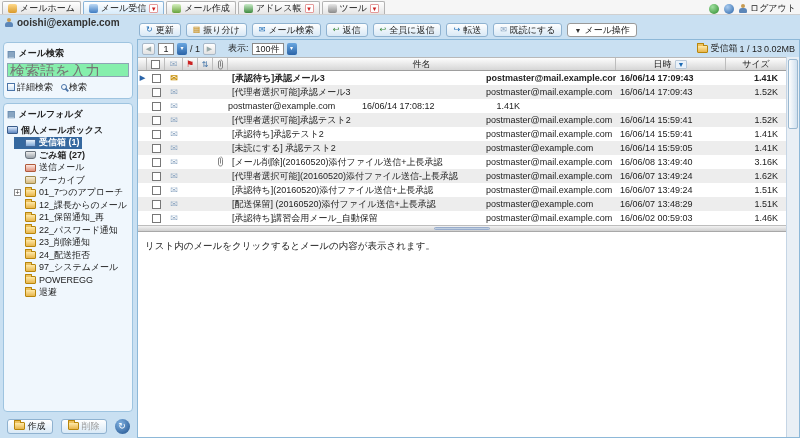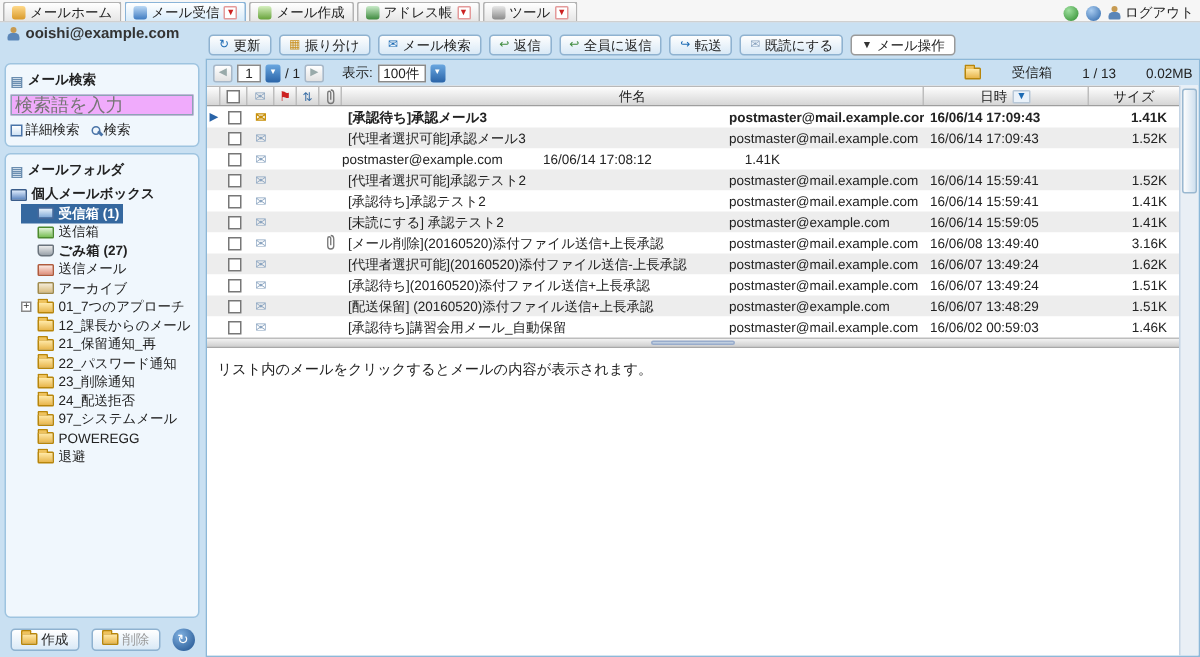--- a/index.html
+++ b/index.html
@@ -35,21 +35,21 @@
   .tbtn .g{font-size:8px;line-height:8px}
   .c-blue{color:#1d6bb4}.c-amber{color:#c98f1c}.c-green{color:#3e8a3e}.c-gray{color:#8aa4c0}
   .mailops{background:#fff;border-color:#9a9a9a}
   .mailops .v{font-size:7px;color:#333}
 
   
   .sidebar{position:absolute;left:0;top:39px;bottom:0;width:135px;background:#c9e0f2;padding:3px 2px 2px 3px;display:flex;flex-direction:column;gap:4px}
   .panel{background:#f0f7fd;border:1px solid #9ec4e0;border-radius:4px;padding:4px 3px}
   .ptitle{display:flex;align-items:center;gap:3px;font-size:9px;font-weight:bold;color:#222;margin-bottom:3px}
   .listglyph{color:#6a8db0;font-size:9px}
-  .search-input{width:100%;height:14px;border:1px solid #8ea4b5;font-size:12px;padding:0 2px;color:#444;background:#f0abfc}
+  .search-input{width:100%;height:14px;border:1px solid #8ea4b5;font-size:15px;padding:0 2px;color:#444;background:#86efac}
   .slinks{display:flex;align-items:center;gap:8px;margin-top:3px;font-size:9px}
   .slink{display:flex;align-items:center;gap:2px;cursor:pointer;color:#222}
   .detic{width:8px;height:8px;border:1px solid #4a74a8;background:linear-gradient(#fff,#cfe2f4);display:inline-block}
   .mag{width:6px;height:6px;border:1.5px solid #4a74a8;border-radius:50%;position:relative;display:inline-block}
   .mag::after{content:"";position:absolute;width:4px;height:1.5px;background:#4a74a8;transform:rotate(45deg);right:-3px;bottom:-1px}
   .folderpanel{flex:1;overflow:hidden}
   .rootitem{display:flex;align-items:center;gap:3px;font-size:9px;font-weight:bold;height:13px;cursor:pointer}
   .tree{list-style:none;padding-left:7px}
   .fitem{display:flex;align-items:center;gap:3px;height:12.5px;padding-left:9px;font-size:9px;cursor:pointer;white-space:nowrap;overflow:hidden}
   .fitem.selected{background:#35689f;color:#fff;font-weight:bold;padding-right:2px;width:fit-content}
@@ -70,21 +70,21 @@
   .sfbtn{display:flex;align-items:center;gap:3px;height:15px;padding:0 6px;border:1px solid #8fb2d0;border-radius:3px;background:linear-gradient(#fff,#d9e9f6);font-size:9px;cursor:pointer}
   .sfbtn.disabled{color:#999}
   .refresh{width:15px;height:15px;border-radius:50%;background:radial-gradient(circle at 35% 30%,#7fb0e0,#1d4f8c);color:#fff;font-size:9px;line-height:15px;text-align:center;cursor:pointer}
 
   
   .main{position:absolute;left:137px;top:39px;right:0;bottom:0;border:1px solid #8db8d8;background:#fff;display:flex;flex-direction:column}
   .pagbar{height:17px;background:#c9e0f2;display:flex;align-items:center;gap:3px;padding:0 4px;font-size:9px;flex:none}
   .navbtn{width:13px;height:12px;border:1px solid #a8b8c8;background:linear-gradient(#fff,#e2e2e2);color:#9aa;font-size:7px;line-height:10px;text-align:center;border-radius:2px;cursor:pointer}
   .valbox{min-width:16px;height:12px;border:1px solid #8a8a8a;background:#fff;font-size:9px;line-height:11px;text-align:center;padding:0 2px;cursor:text}
   .spin{width:10px;height:12px;background:linear-gradient(#6aa7e0,#2a64a8);color:#fff;font-size:6px;line-height:11px;text-align:center;border-radius:2px;cursor:pointer}
-  .foldinfo{margin-left:auto;display:flex;align-items:center;gap:20px;font-size:9px}
+  .foldinfo{margin-left:auto;display:flex;align-items:center;gap:2px;font-size:9px}
   .content{position:relative;flex:1;display:flex;flex-direction:column;overflow:hidden}
   .listarea{margin-right:13px}
   .thead{display:flex;height:14px;background:linear-gradient(#fdfdfd,#d6d6d6);border-top:1px solid #b8b8b8;border-bottom:1px solid #9e9e9e;font-size:9px;align-items:stretch;flex:none}
   .hc{border-right:1px solid #bdbdbd;display:flex;align-items:center;justify-content:center;gap:3px}
   .c-arrow{width:9px;flex:none}
   .c-check{width:18px;flex:none}
   .c-mail{width:18px;flex:none}
   .c-flag{width:15px;flex:none}
   .c-tag{width:15px;flex:none}
   .c-clip{width:15px;flex:none}
@@ -239,25 +239,20 @@
       <span>個人メールボックス</span>
     </div>
     <ul class="tree">
 
         <li class="fitem selected">
           <span class="exp">+</span>
           <span class="fic inbox"></span>
           <span>受信箱 (1)</span>
         </li>
 
-        <li class="fitem">
-          <span class="exp">+</span>
-          <span class="fic outbox"></span>
-          <span>送信箱</span>
-        </li>
 
         <li class="fitem bold">
           <span class="exp">+</span>
           <span class="fic trash"></span>
           <span>ごみ箱 (27)</span>
         </li>
 
 
         <li class="fitem">
           <span class="exp">+</span>

